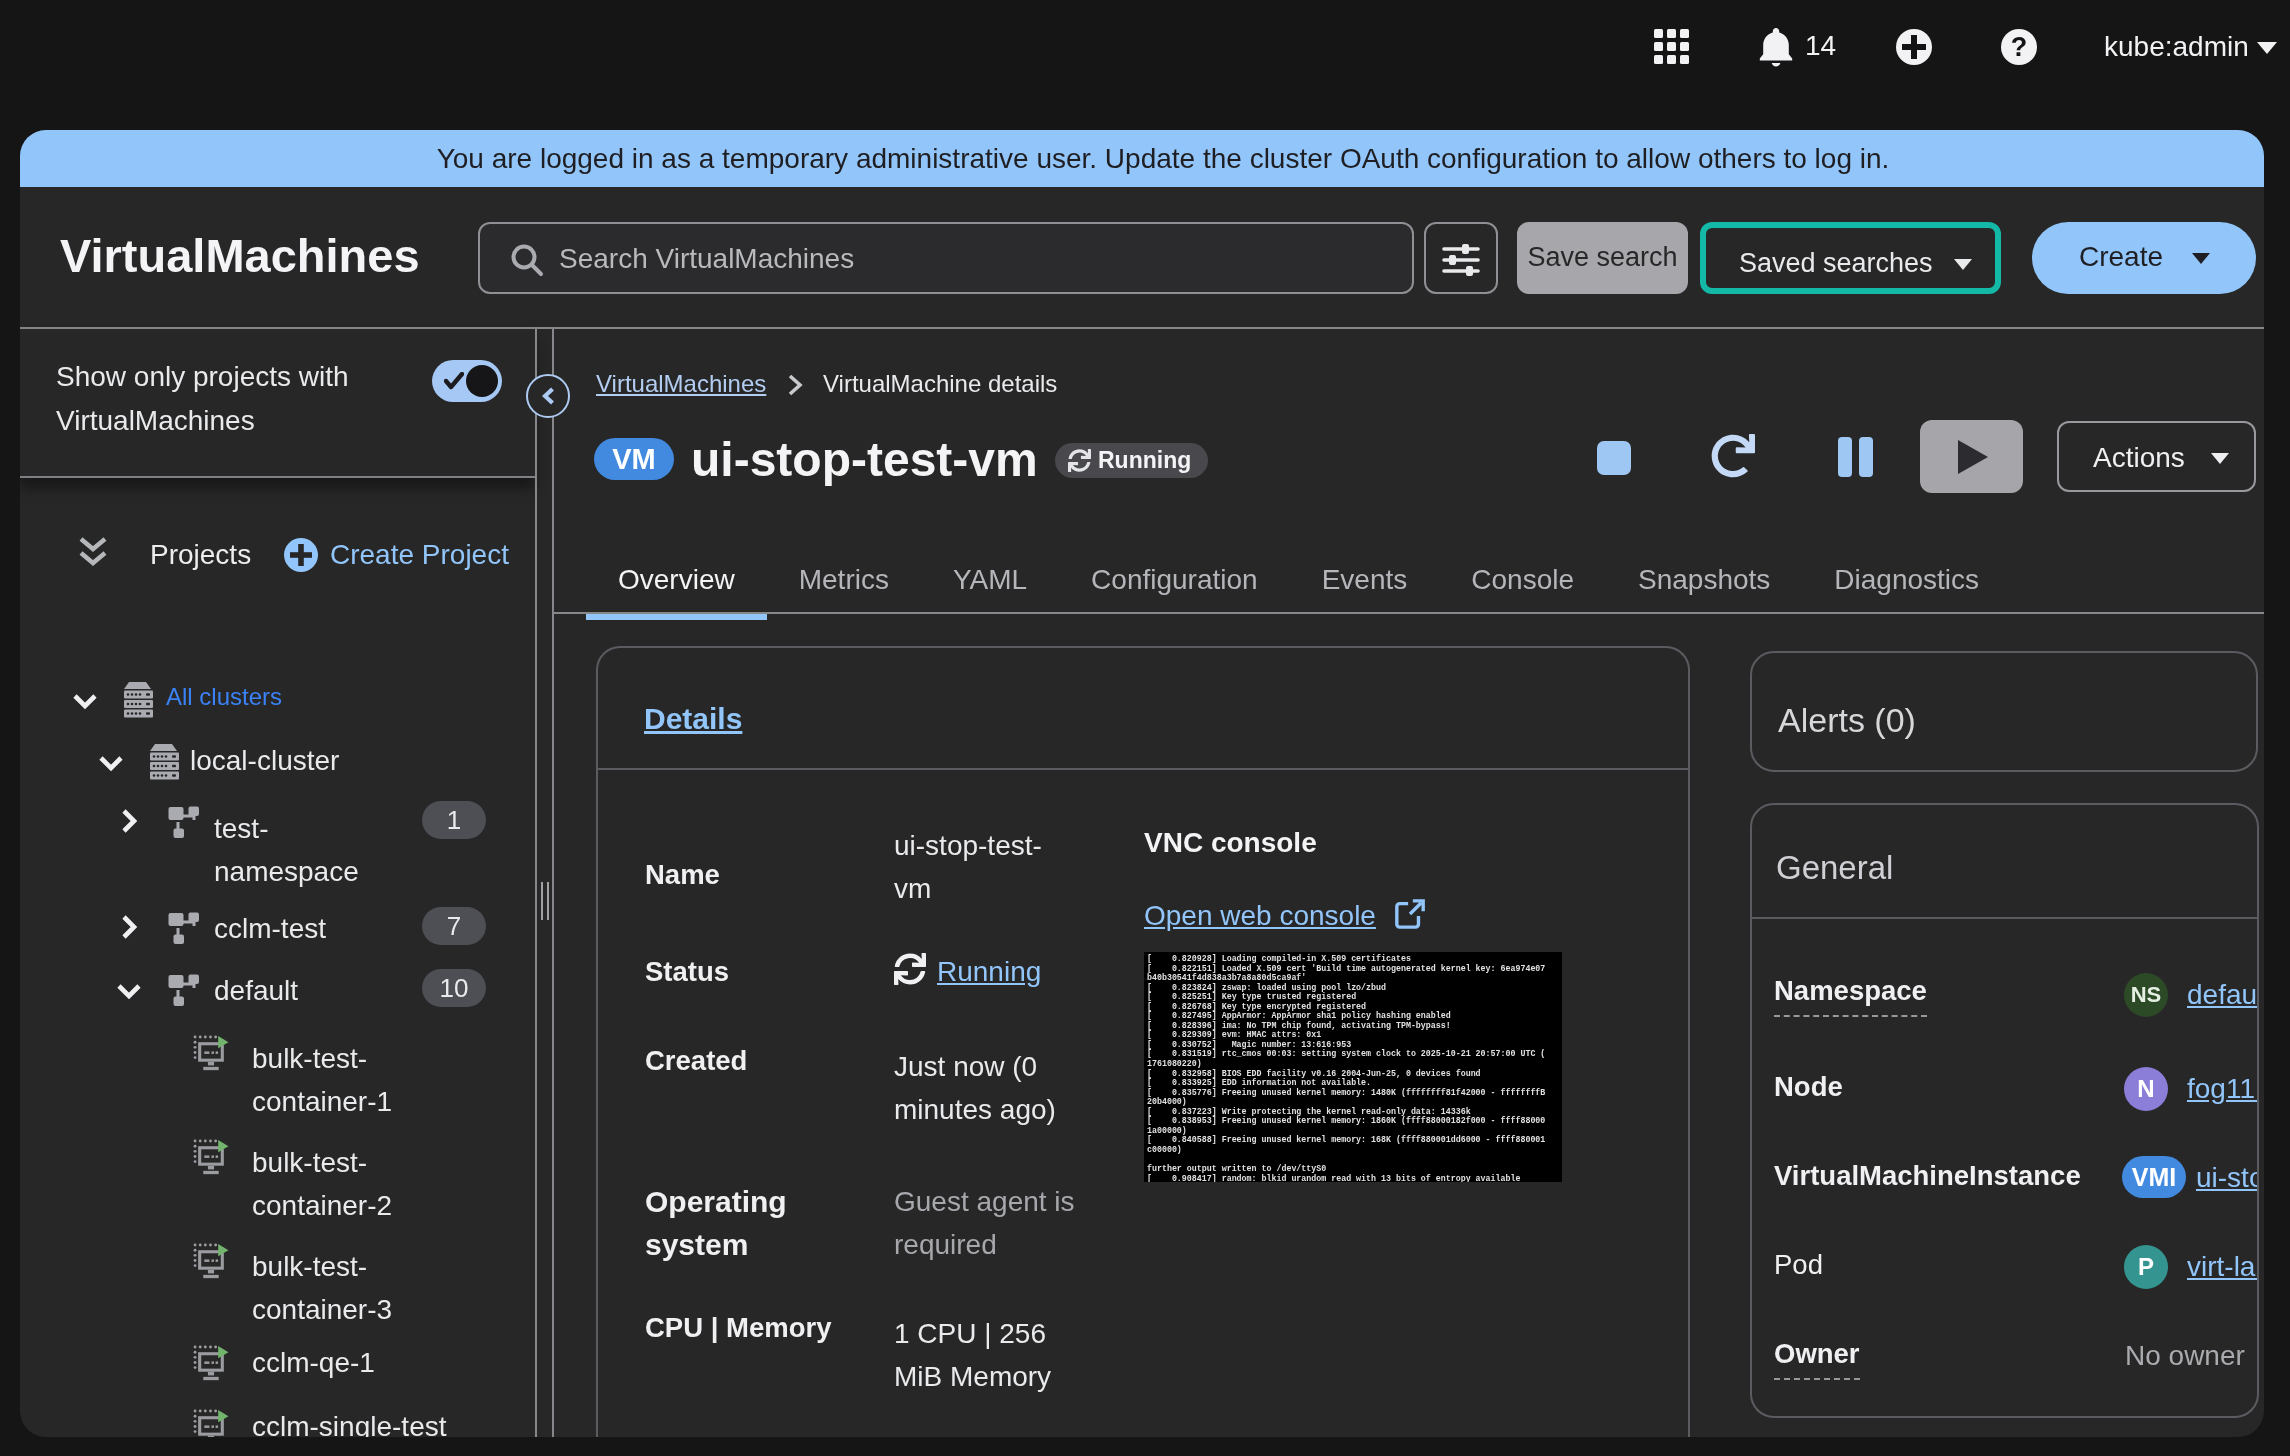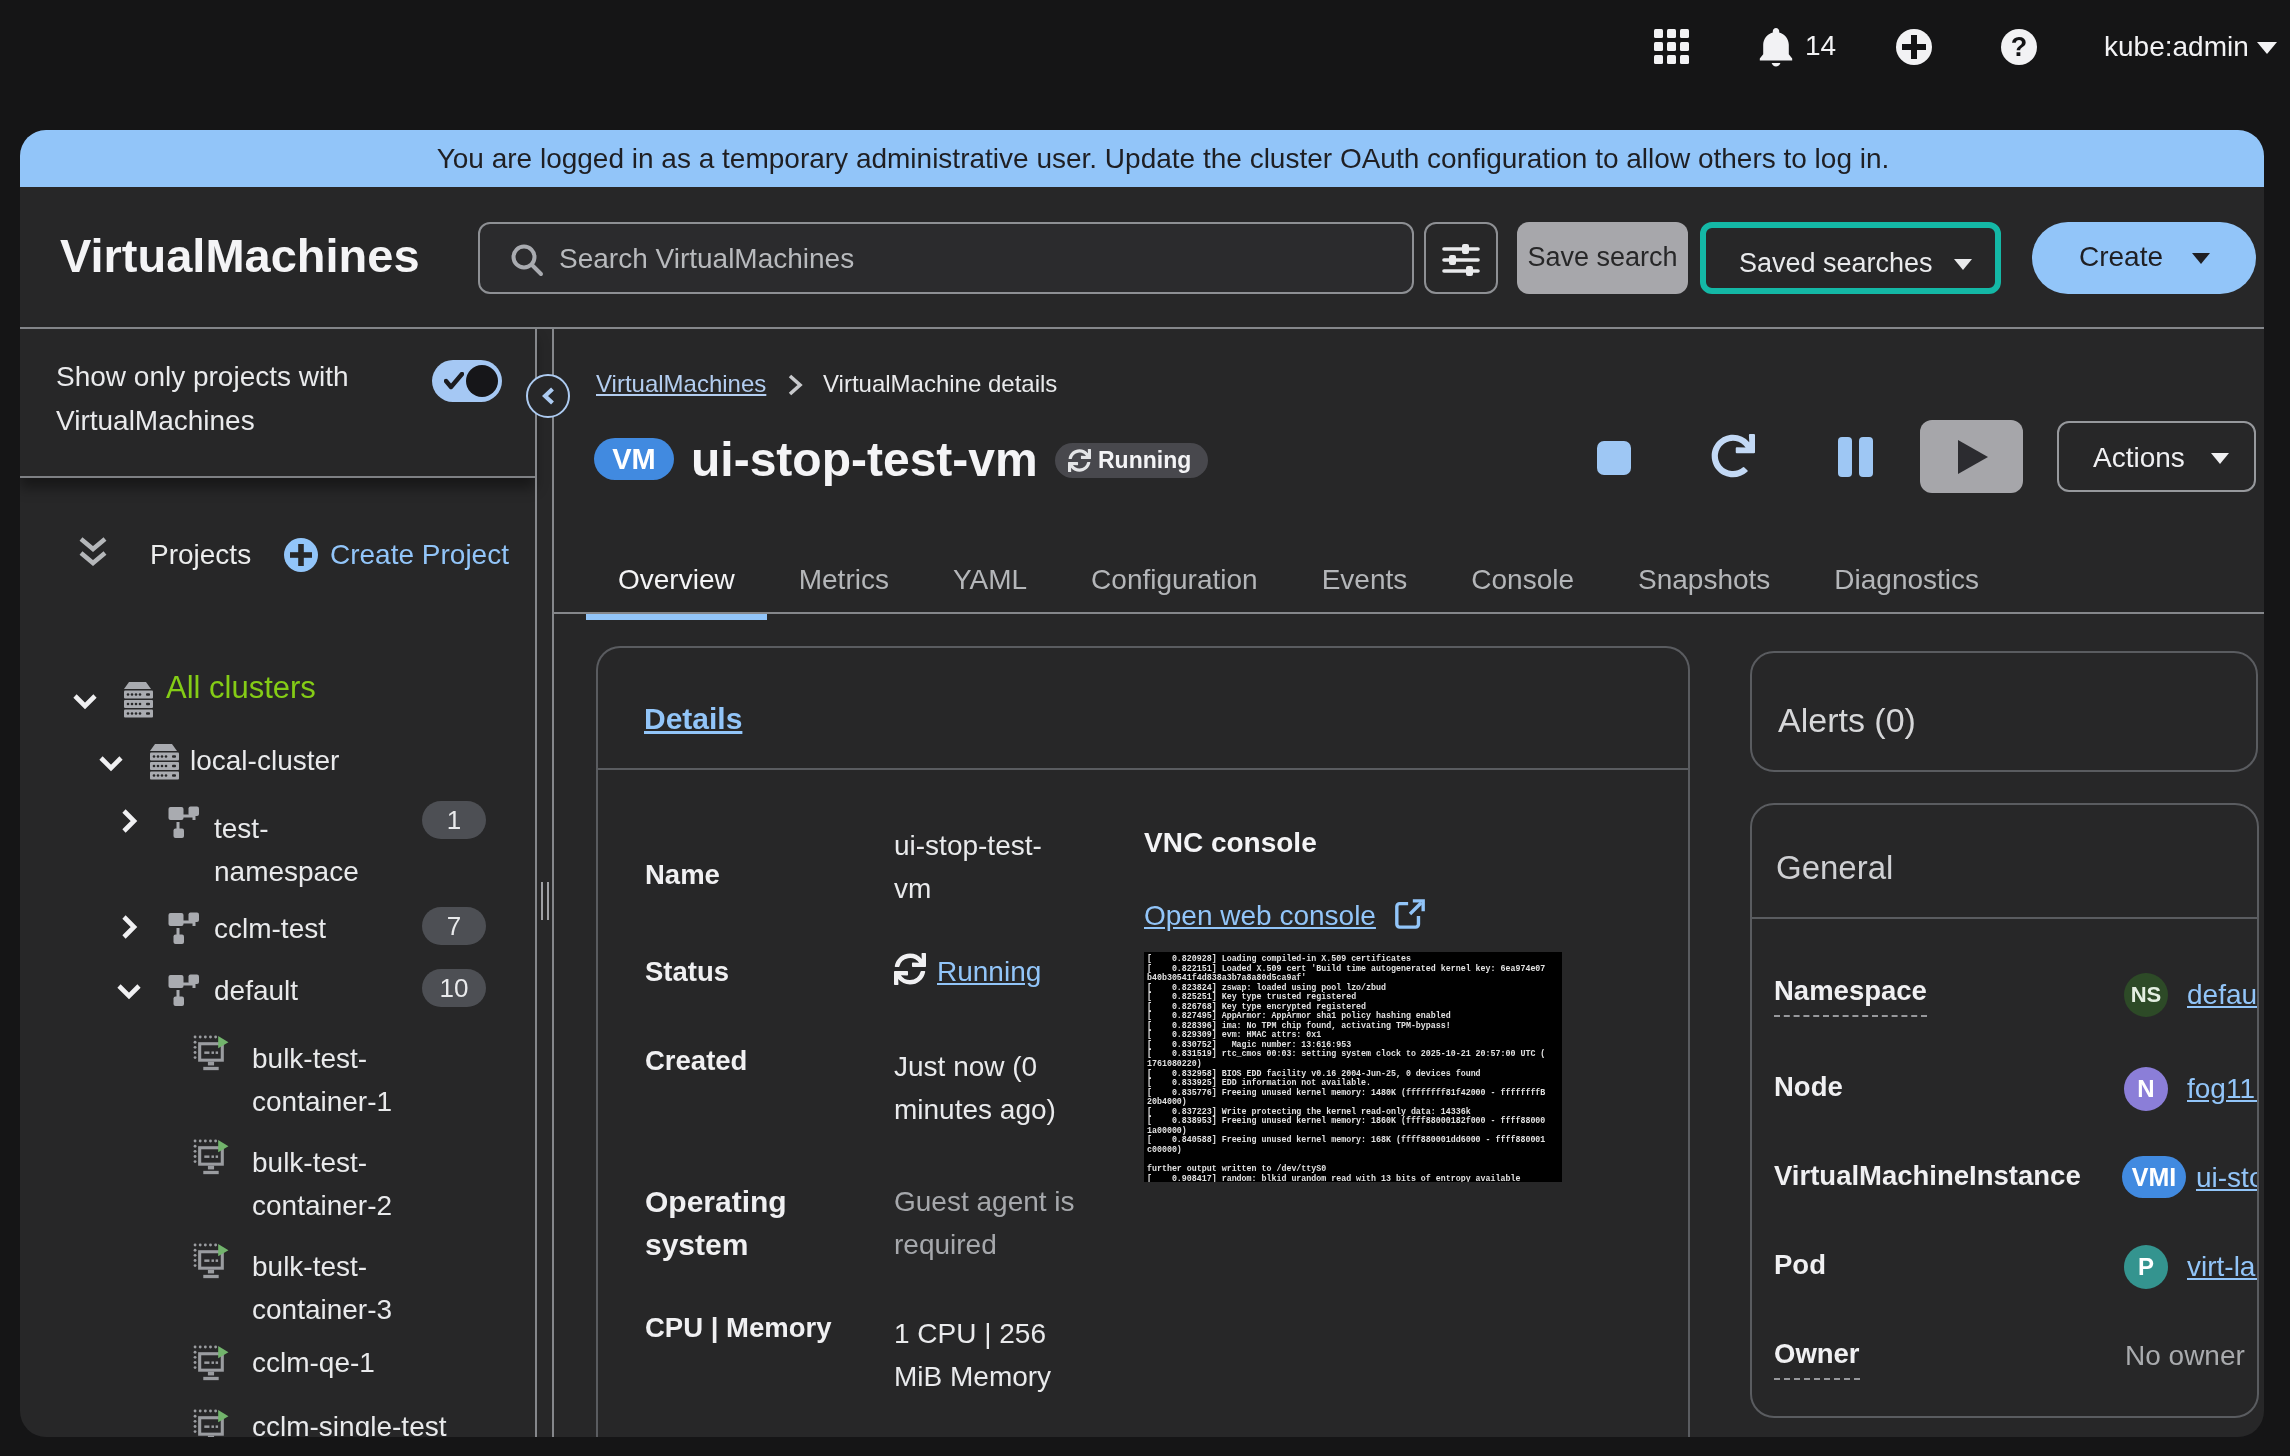--- a/index.html
+++ b/index.html
@@ -171,21 +171,21 @@
     <rect x="8" y="16.2" width="22" height="5.6" fill="#272728"></rect>
   </svg>
   <div class="abs" style="left:310px;top:409px;font-size:28px;color:#92c5f9;">Create Project</div>
 
   <svg class="abs" style="left:52px;top:562px" width="26" height="18" viewBox="0 0 26 18">
     <polyline points="3,4 13,14 23,4" fill="none" stroke="#f0f0f2" stroke-width="4.6"></polyline>
   </svg>
   <svg class="abs" style="left:102px;top:550px" width="33" height="39" viewBox="0 0 33 39">
       <use href="#srv"></use>
     </svg>
-  <div class="abs" style="left:146px;top:540px;font-size:31px;color:#84cc16;">All clusters</div>
+  <div class="abs" style="left:146px;top:553px;font-size:24px;color:#3b82f6;">All clusters</div>
 
   <svg class="abs" style="left:78px;top:624px" width="26" height="18" viewBox="0 0 26 18">
     <polyline points="3,4 13,14 23,4" fill="none" stroke="#f0f0f2" stroke-width="4.6"></polyline>
   </svg>
   <svg class="abs" style="left:128px;top:612px" width="33" height="39" viewBox="0 0 33 39">
       <use href="#srv"></use>
     </svg>
   <div class="abs" style="left:170px;top:615px;font-size:28px;color:#e9eaec;">local-cluster</div>
 
   <svg class="abs" style="left:100px;top:678px" width="18" height="26" viewBox="0 0 18 26">
@@ -361,20 +361,20 @@
     <div class="abs lnk" style="left:435px;top:174px;font-size:28px;white-space:nowrap;">default</div>
 
     <div class="abs" style="left:22px;top:266px;font-size:27.5px;font-weight:700;color:#f0f0f2;">Node</div>
     <div class="abs" style="left:372px;top:262px;width:44px;height:44px;background:#8b7ed8;border-radius:50%;text-align:center;line-height:44px;font-size:24px;font-weight:700;color:#fff;">N</div>
     <div class="abs lnk" style="left:435px;top:268px;font-size:28px;white-space:nowrap;">fog11.cluster</div>
 
     <div class="abs" style="left:22px;top:355px;font-size:27.5px;font-weight:700;color:#f0f0f2;">VirtualMachineInstance</div>
     <div class="abs" style="left:370px;top:351px;width:64px;height:42px;background:#418ae0;border-radius:21px;text-align:center;line-height:42px;font-size:25px;font-weight:700;color:#fff;">VMI</div>
     <div class="abs lnk" style="left:444px;top:357px;font-size:28px;white-space:nowrap;">ui-stop</div>
 
-    <div class="abs" style="left:22px;top:444px;font-size:27.5px;font-weight:700;color:#f0f0f2;text-align:right;">Pod</div>
+    <div class="abs" style="left:22px;top:444px;font-size:27.5px;font-weight:400;color:#f0f0f2;text-align:right;">Pod</div>
     <div class="abs" style="left:372px;top:440px;width:44px;height:44px;background:#34948f;border-radius:50%;text-align:center;line-height:44px;font-size:24px;font-weight:700;color:#fff;">P</div>
     <div class="abs lnk" style="left:435px;top:446px;font-size:28px;white-space:nowrap;">virt-launcher</div>
 
     <div class="abs" style="left:22px;top:533px;font-size:27.5px;font-weight:700;color:#f0f0f2;border-bottom:2px dashed #97989c;padding-bottom:8px;">Owner</div>
     <div class="abs" style="left:373px;top:535px;font-size:28px;color:#a9abae;">No owner</div>
   </div>
 </div>
 
 </body></html>

